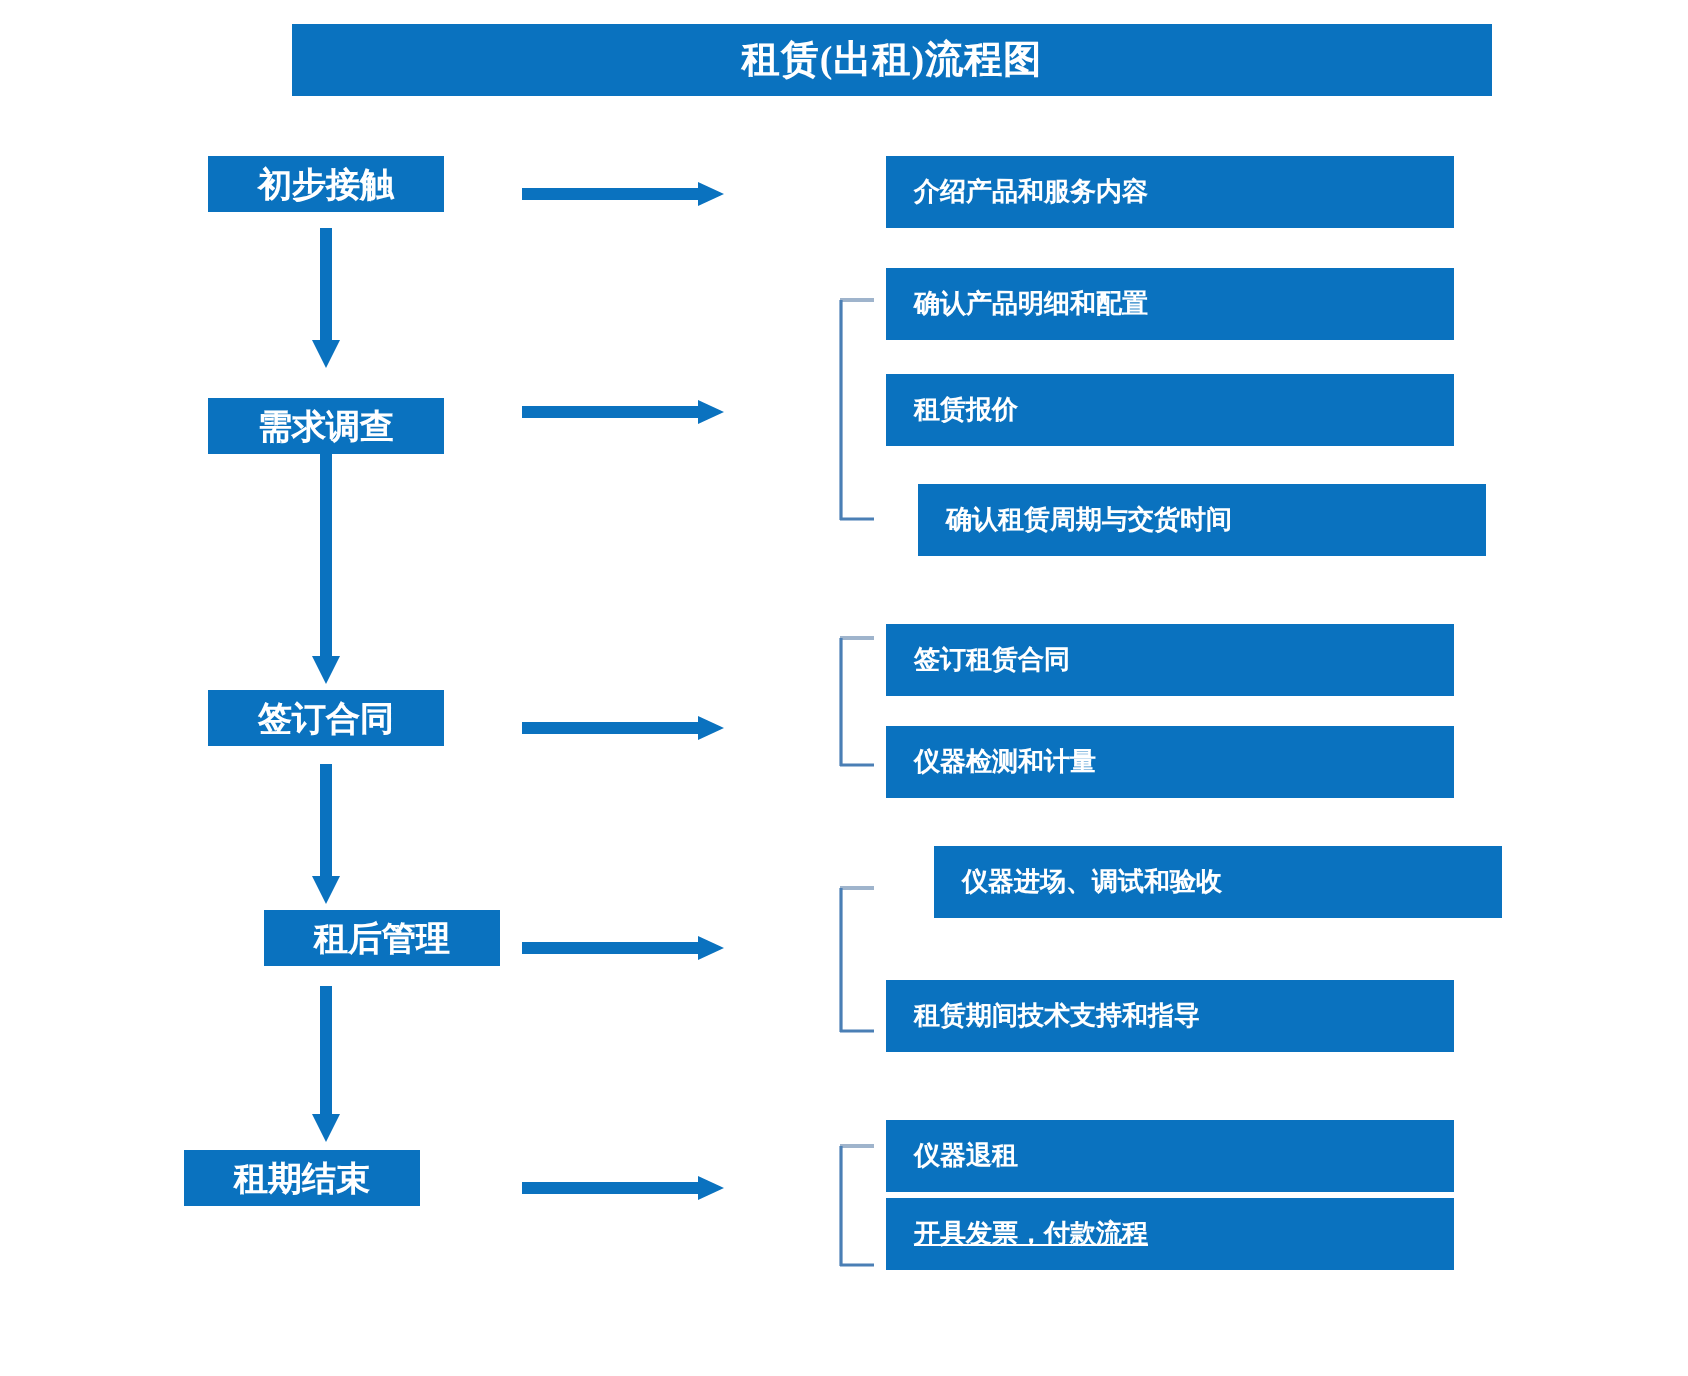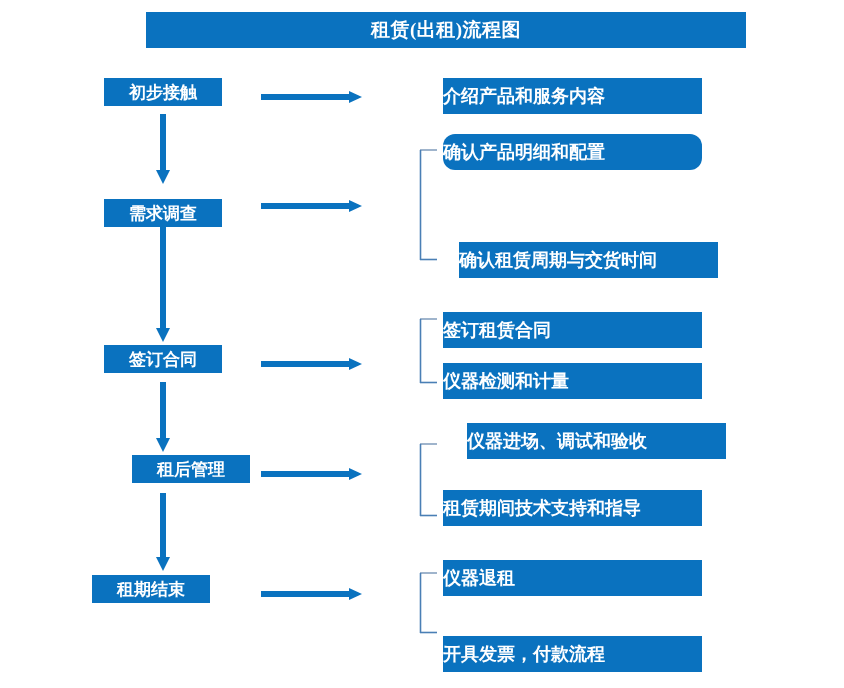--- a/index.html
+++ b/index.html
@@ -46,24 +46,25 @@
     box-sizing: border-box;
   }
   .box-left {
     width: 118px;
     height: 28px;
     justify-content: center;
     font-size: 17px;
   }
   .box-right {
     left: 443px;
-    width: 259px;
+    width: 284px;
     height: 36px;
     justify-content: flex-start;
-    font-size: 18px;
+    padding-left: 14px;
+    font-size: 13px;
   }
   
   .arrow-h {
     position: absolute;
     height: 18px;
   }
   .arrow-v {
     position: absolute;
     width: 18px;
   }
@@ -184,30 +185,31 @@
   <div class="bracket" style="top:572px; height:62px;">
     <svg width="19" height="62" viewBox="0 0 19 62">
       <line x1="1" y1="1" x2="18" y2="1" stroke="#9fb4cc" stroke-width="2"></line>
       <line x1="1.5" y1="1" x2="1.5" y2="61" stroke="#4a7fb5" stroke-width="1.6"></line>
       <line x1="1" y1="60.5" x2="18" y2="60.5" stroke="#4a7fb5" stroke-width="1.6"></line>
     </svg>
   </div>
 
   <div class="box box-right" style="top:78px;">介绍产品和服务内容</div>
 
-  <div class="box box-right" style="top:134px;border-radius:12px;">确认产品明细和配置</div>
-
+  <div class="box box-right" style="top:134px;">确认产品明细和配置</div>
+
+  <div class="box box-right" style="top:187px;">租赁报价</div>
 
   <div class="box box-right" style="top:242px;margin-left:16px;">确认租赁周期与交货时间</div>
 
   <div class="box box-right" style="top:312px;">签订租赁合同</div>
 
   <div class="box box-right" style="top:363px;">仪器检测和计量</div>
 
   <div class="box box-right" style="top:423px;margin-left:24px;">仪器进场、调试和验收</div>
 
   <div class="box box-right" style="top:490px;">租赁期间技术支持和指导</div>
 
   <div class="box box-right" style="top:560px;">仪器退租</div>
 
-  <div class="box box-right" style="top:636px;">开具发票，付款流程</div>
+  <div class="box box-right" style="top:599px;text-decoration:underline;">开具发票，付款流程</div>
 
 </div>
 
 </body></html>

